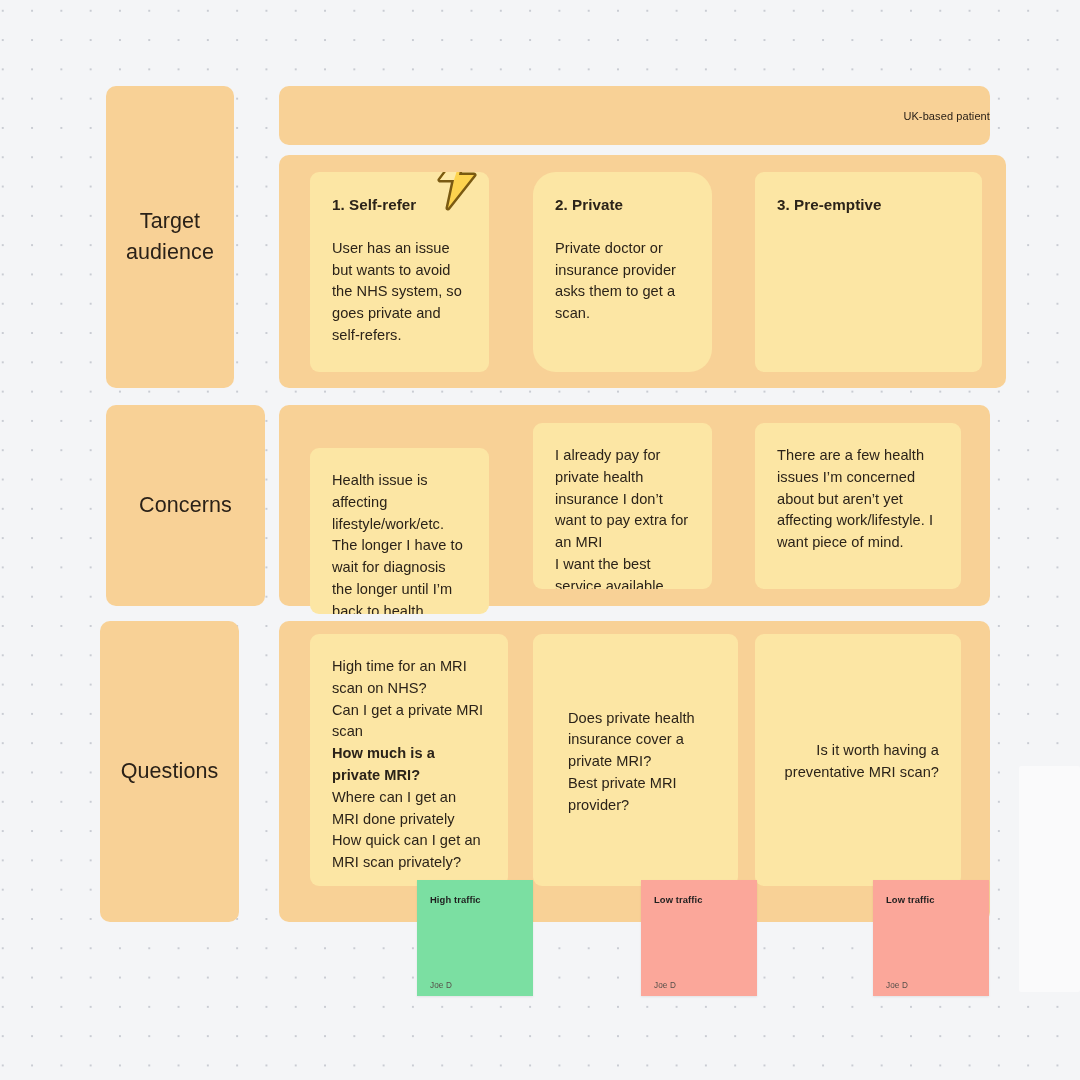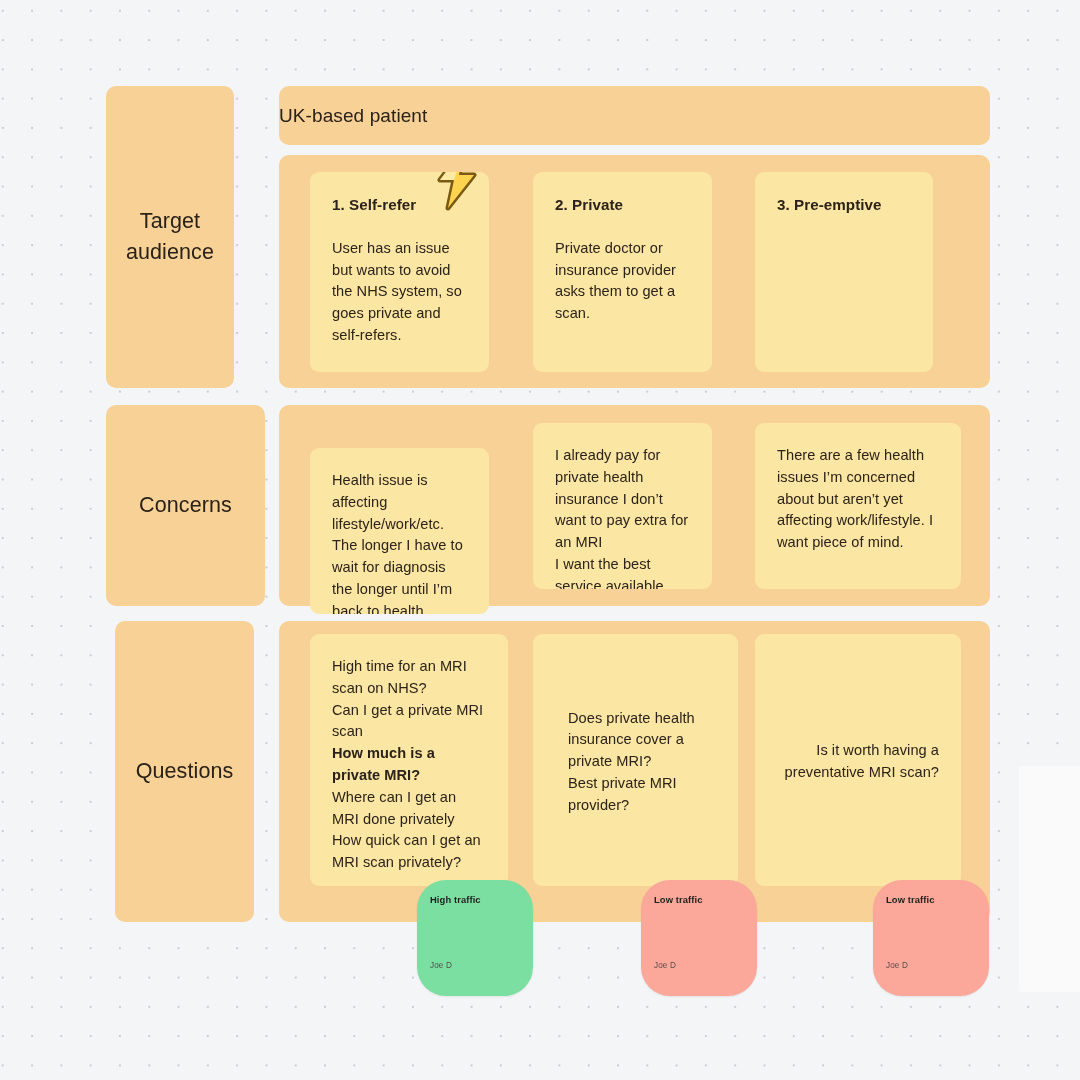--- a/index.html
+++ b/index.html
@@ -51,23 +51,23 @@
     text-align: center;
     color: #2a2118;
     font-size: 21.5px;
     line-height: 31px;
     letter-spacing: .1px;
   }
 
   .header-band {
     display: flex;
     align-items: center;
-    justify-content: flex-start;
+    justify-content: flex-end;
     color: #2a2118;
-    font-size: 19px;
+    font-size: 11px;
     letter-spacing: .1px;
   }
 
   
   .note {
     position: absolute;
     background: #fce6a4;
     border-radius: 9px;
     box-sizing: border-box;
     padding: 22px 22px 18px 22px;
@@ -103,67 +103,66 @@
     top: -28px;
     width: 62px;
     height: 70px;
     pointer-events: none;
   }
 
   
   .sticky {
     position: absolute;
     box-sizing: border-box;
-    padding: 14px 13px 24px 13px;
+    padding: 14px 13px 4px 13px;
     display: flex;
     flex-direction: column;
     justify-content: space-between;
     color: #1f1f1f;
     font-size: 9.4px;
     line-height: 12px;
     box-shadow: 0 1px 2px rgba(0,0,0,.08);
-    border-radius: 29px;
   }
   .sticky .sticky-text { font-weight: 600; letter-spacing: .1px; }
   .sticky .sticky-author { color: #57504a; font-size: 8.2px; letter-spacing: .1px; }
 </style>
 </head>
 <body>
 
 <div id="board">
 
   <div class="side-panel"></div>
 
   <div class="frame header-band" style="left:279px; top:86px; width:711px; height:59px;">
     <span>UK-based patient</span>
   </div>
 
   <div class="frame row-label" style="left:106px; top:86px; width:128px; height:302px;">
     <span style="white-space:pre-line">Target
 audience</span>
   </div>
 
-  <div class="frame" style="left:279px; top:155px; width:711px; height:233px;">
+  <div class="frame" style="left:279px; top:155px; width:711px; height:233px;padding-left:16px;">
 
     <div class="note" style="left:31px; top:17px; width:179px; height:200px;">
       <svg class="bolt-icon" viewBox="0 0 62 70">
         <path d="M36 4 L12 36 L26 36 L20 64 L46 31 L31 31 Z" fill="#fbbe3c" stroke="#7a5a12" stroke-width="5" stroke-linejoin="round"></path>
         <path d="M36 4 L12 36 L26 36 L20 64 L46 31 L31 31 Z" fill="#fdd34f"></path>
         <path d="M36 4 L12 36 L26 36 Z" fill="#fde9a8"></path>
       </svg>
       <span class="note-title">1. Self-refer</span>
       <span class="note-body">User has an issue but wants to avoid the NHS system, so goes private and self-refers.</span>
     </div>
 
-    <div class="note" style="left:254px; top:17px; width:179px; height:200px;">
+    <div class="note" style="left:254px; top:17px; width:179px; height:200px;border-radius:23px;">
       <span class="note-title">2. Private</span>
       <span class="note-body">Private doctor or insurance provider asks them to get a scan.</span>
     </div>
 
-    <div class="note" style="left:476px; top:17px; width:178px; height:200px;">
+    <div class="note" style="left:476px; top:17px; width:227px; height:200px;">
       <span class="note-title">3. Pre-emptive</span>
     </div>
   </div>
 
   <div class="frame row-label" style="left:106px; top:405px; width:159px; height:201px;">
     <span>Concerns</span>
   </div>
 
   <div class="frame" style="left:279px; top:405px; width:711px; height:201px;">
 
@@ -176,21 +175,21 @@
     <div class="note" style="left:254px; top:18px; width:179px; height:166px;">
       <span class="note-body">I already pay for private health insurance I don’t want to pay extra for an MRI
 I want the best service available...</span>
     </div>
 
     <div class="note" style="left:476px; top:18px; width:206px; height:166px;">
       <span class="note-body">There are a few health issues I’m concerned about but aren’t yet affecting work/lifestyle. I want piece of mind.</span>
     </div>
   </div>
 
-  <div class="frame row-label" style="left:115px; top:621px; width:139px; height:301px;">
+  <div class="frame row-label" style="left:100px; top:621px; width:139px; height:301px;">
     <span>Questions</span>
   </div>
 
   <div class="frame" style="left:279px; top:621px; width:711px; height:301px;">
 
     <div class="note" style="left:31px; top:13px; width:198px; height:252px;">
       <span class="note-body" id="question-lines"><span>High time for an MRI scan on NHS?</span>
 <span>Can I get a private MRI scan</span>
 <span class="strong-line">How much is a private MRI?</span>
 <span>Where can I get an MRI done privately</span>

